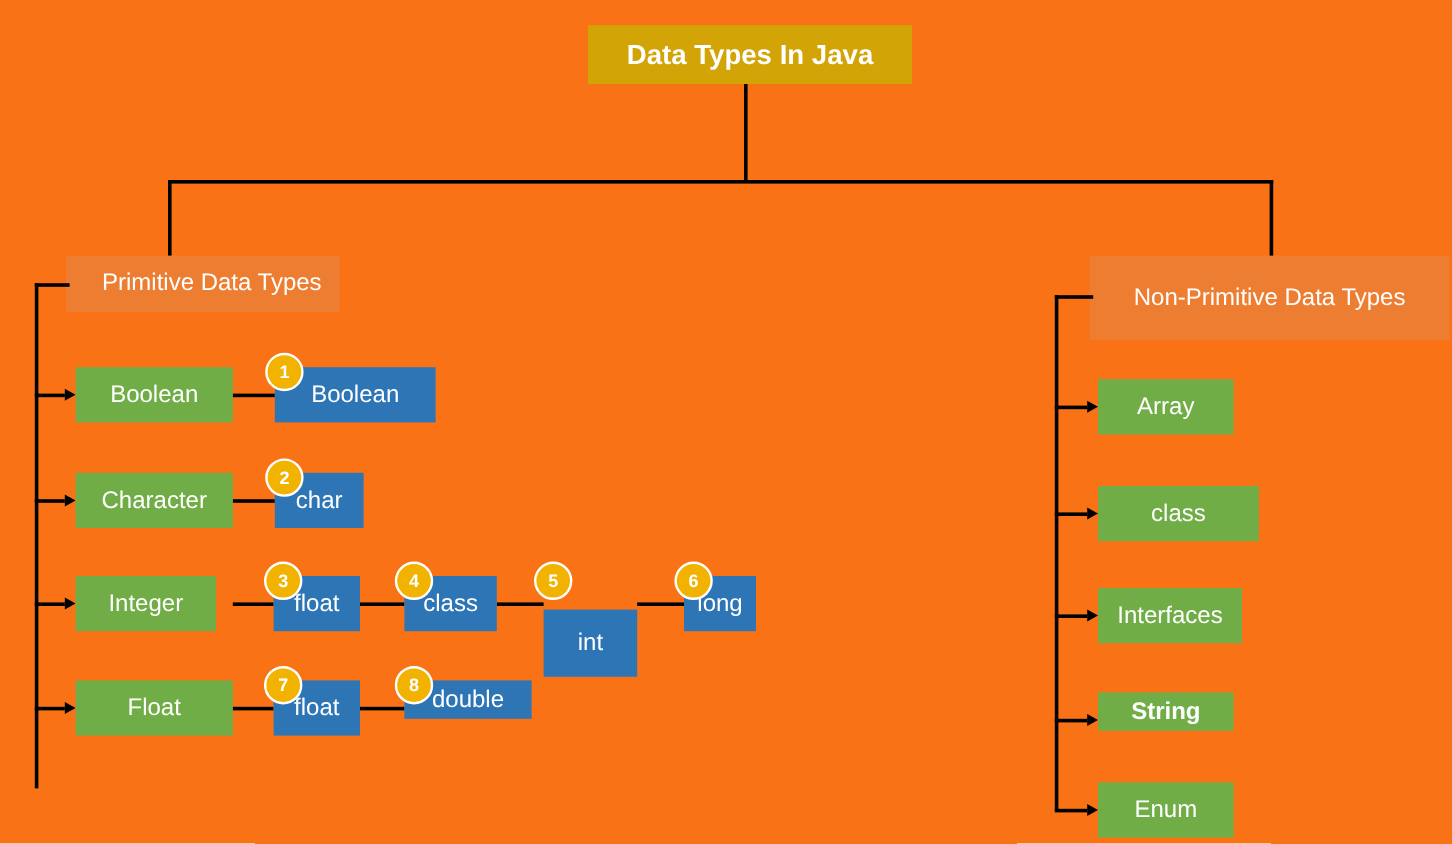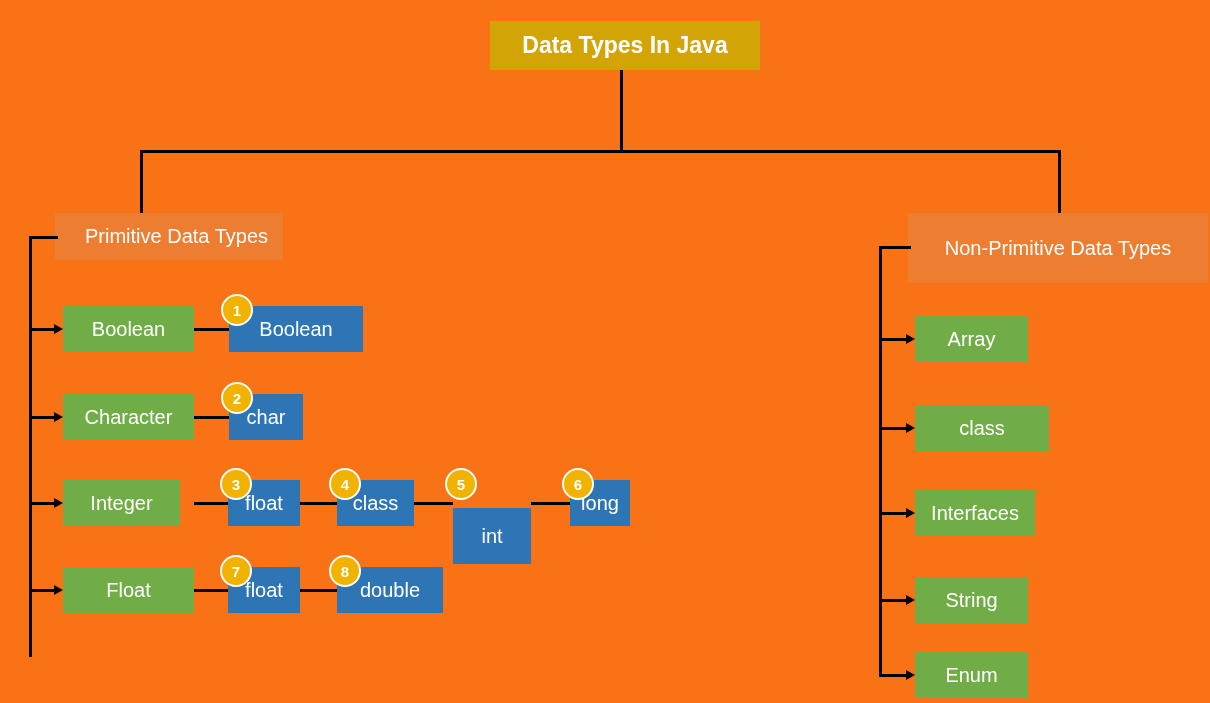--- a/index.html
+++ b/index.html
@@ -123,21 +123,21 @@
         <span>Float</span>
       </div>
       <div class="line" style="left: 194px; top: 589px; width: 34px; height: 3px;"></div>
       <div class="node type-node" style="left: 228px; top: 567px; width: 72px; height: 46px;">
         <span>float</span>
       </div>
       <div class="badge" style="left: 220px; top: 555px; z-index: 3;">
         <span>7</span>
       </div>
       <div class="line" style="left: 300px; top: 589px; width: 37px; height: 3px;"></div>
-      <div class="node type-node" style="left: 337px; top: 567px; width: 106px; height: 46px;">
+      <div class="node type-node" style="left: 337px; top: 567px; width: 106px; height: 32px;">
         <span>double</span>
       </div>
       <div class="badge" style="left: 329px; top: 555px; z-index: 3;">
         <span>8</span>
       </div>
       <div class="line" style="left: 879px; top: 338px; width: 27px; height: 3px;"></div>
       <div class="arrow-head" style="left: 906px; top: 334px;"></div>
       <div class="node cat-node" style="left: 915px; top: 316px; width: 113px; height: 46px; align-items: center;">
         <span>Array</span>
       </div>
@@ -146,21 +146,21 @@
       <div class="node cat-node" style="left: 915px; top: 405px; width: 134px; height: 46px;">
         <span>class</span>
       </div>
       <div class="line" style="left: 879px; top: 512px; width: 27px; height: 3px;"></div>
       <div class="arrow-head" style="left: 906px; top: 508px;"></div>
       <div class="node cat-node" style="left: 915px; top: 490px; width: 120px; height: 46px;">
         <span>Interfaces</span>
       </div>
       <div class="line" style="left: 879px; top: 599px; width: 27px; height: 3px;"></div>
       <div class="arrow-head" style="left: 906px; top: 595px;"></div>
-      <div class="node cat-node" style="left: 915px; top: 577px; width: 113px; height: 47px;">
+      <div class="node cat-node" style="left: 915px; top: 577px; width: 113px; height: 32px; font-weight: bold;">
         <span>String</span>
       </div>
       <div class="line" style="left: 879px; top: 674px; width: 27px; height: 3px;"></div>
       <div class="arrow-head" style="left: 906px; top: 670px;"></div>
       <div class="node cat-node" style="left: 915px; top: 652px; width: 113px; height: 46px;">
         <span>Enum</span>
       </div>
     </div>
 </div>
 

